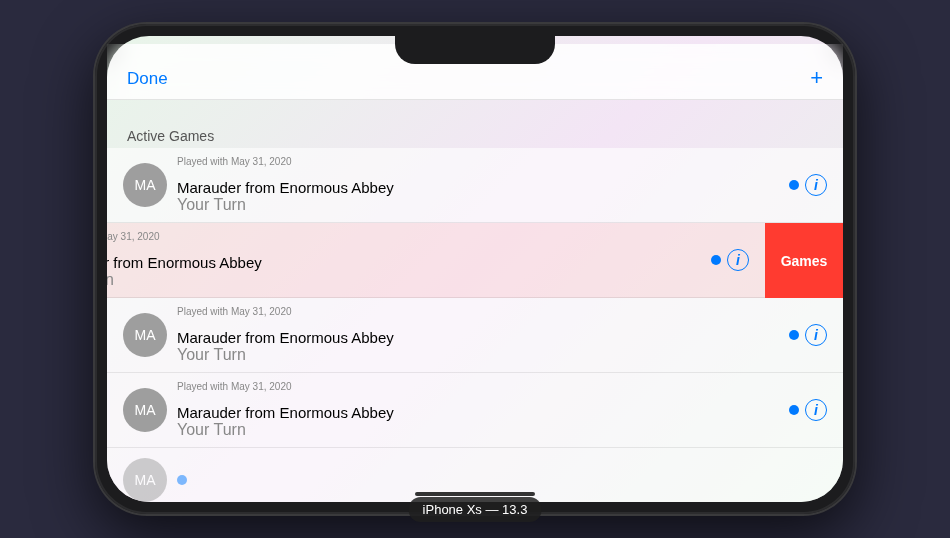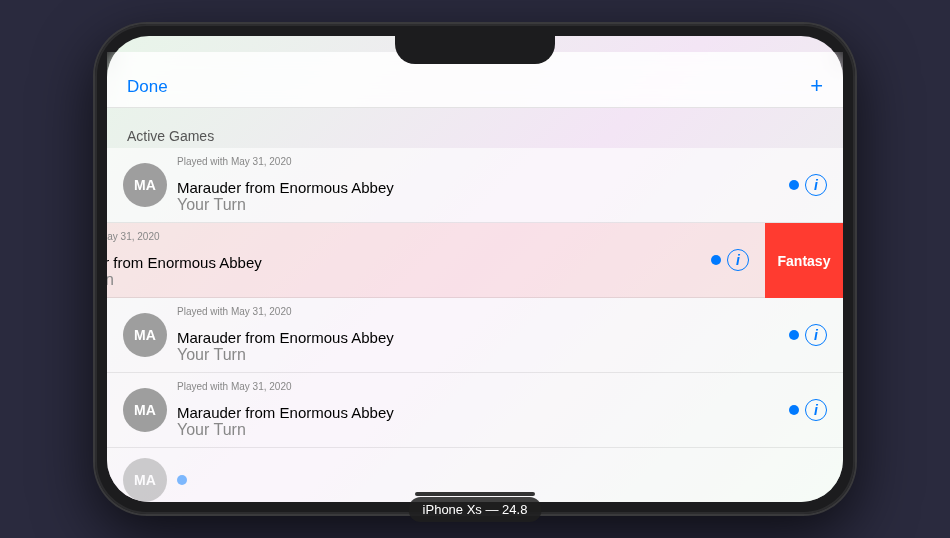--- a/index.html
+++ b/index.html
@@ -60,21 +60,21 @@
       width: 160px;
       height: 28px;
       background: #1c1c1e;
       border-radius: 0 0 20px 20px;
       z-index: 10;
     }
 
     
     .nav-bar {
       position: absolute;
-      top: 16px;
+      top: 8px;
       left: 0;
       right: 0;
       height: 56px;
       display: flex;
       align-items: flex-end;
       justify-content: space-between;
       padding: 0 20px 10px;
       background: rgba(255,255,255,0.85);
       backdrop-filter: blur(10px);
       border-bottom: 1px solid rgba(0,0,0,0.1);
@@ -157,21 +157,21 @@
     .avatar {
       width: 44px;
       height: 44px;
       border-radius: 50%;
       background: #9e9e9e;
       display: flex;
       align-items: center;
       justify-content: center;
       color: white;
       font-size: 14px;
-      font-weight: 700;
+      font-weight: 400;
       flex-shrink: 0;
       margin-right: 10px;
     }
 
     .game-info {
       flex: 1;
       min-width: 0;
     }
 
     .game-played-with {
@@ -320,21 +320,21 @@
             <div class="game-info">
               <div class="game-played-with">Played with May 31, 2020</div>
               <div class="game-name">Marauder from Enormous Abbey</div>
               <div class="game-turn">Your Turn</div>
             </div>
             <div class="game-actions">
               <div class="blue-dot"></div>
               <div class="info-icon">i</div>
             </div>
           </div>
-          <div class="remove-button">Fantasy</div>
+          <div class="remove-button">Games</div>
         </div>
 
         <div class="game-row">
           <div class="avatar">
             <span>MA</span>
           </div>
           <div class="game-info">
             <div class="game-played-with">Played with May 31, 2020</div>
             <div class="game-name">Marauder from Enormous Abbey</div>
             <div class="game-turn">Your Turn</div>
@@ -367,14 +367,14 @@
           <div class="game-actions">
             <div class="blue-dot" style="opacity:0.5;"></div>
           </div>
         </div>
 
         <div class="home-indicator"></div>
       </div>
     </div>
   </div>
 
-  <div class="device-label">iPhone Xs — 24.8</div>
+  <div class="device-label">iPhone Xs — 13.3</div>
 </div>
 
 </body></html>

